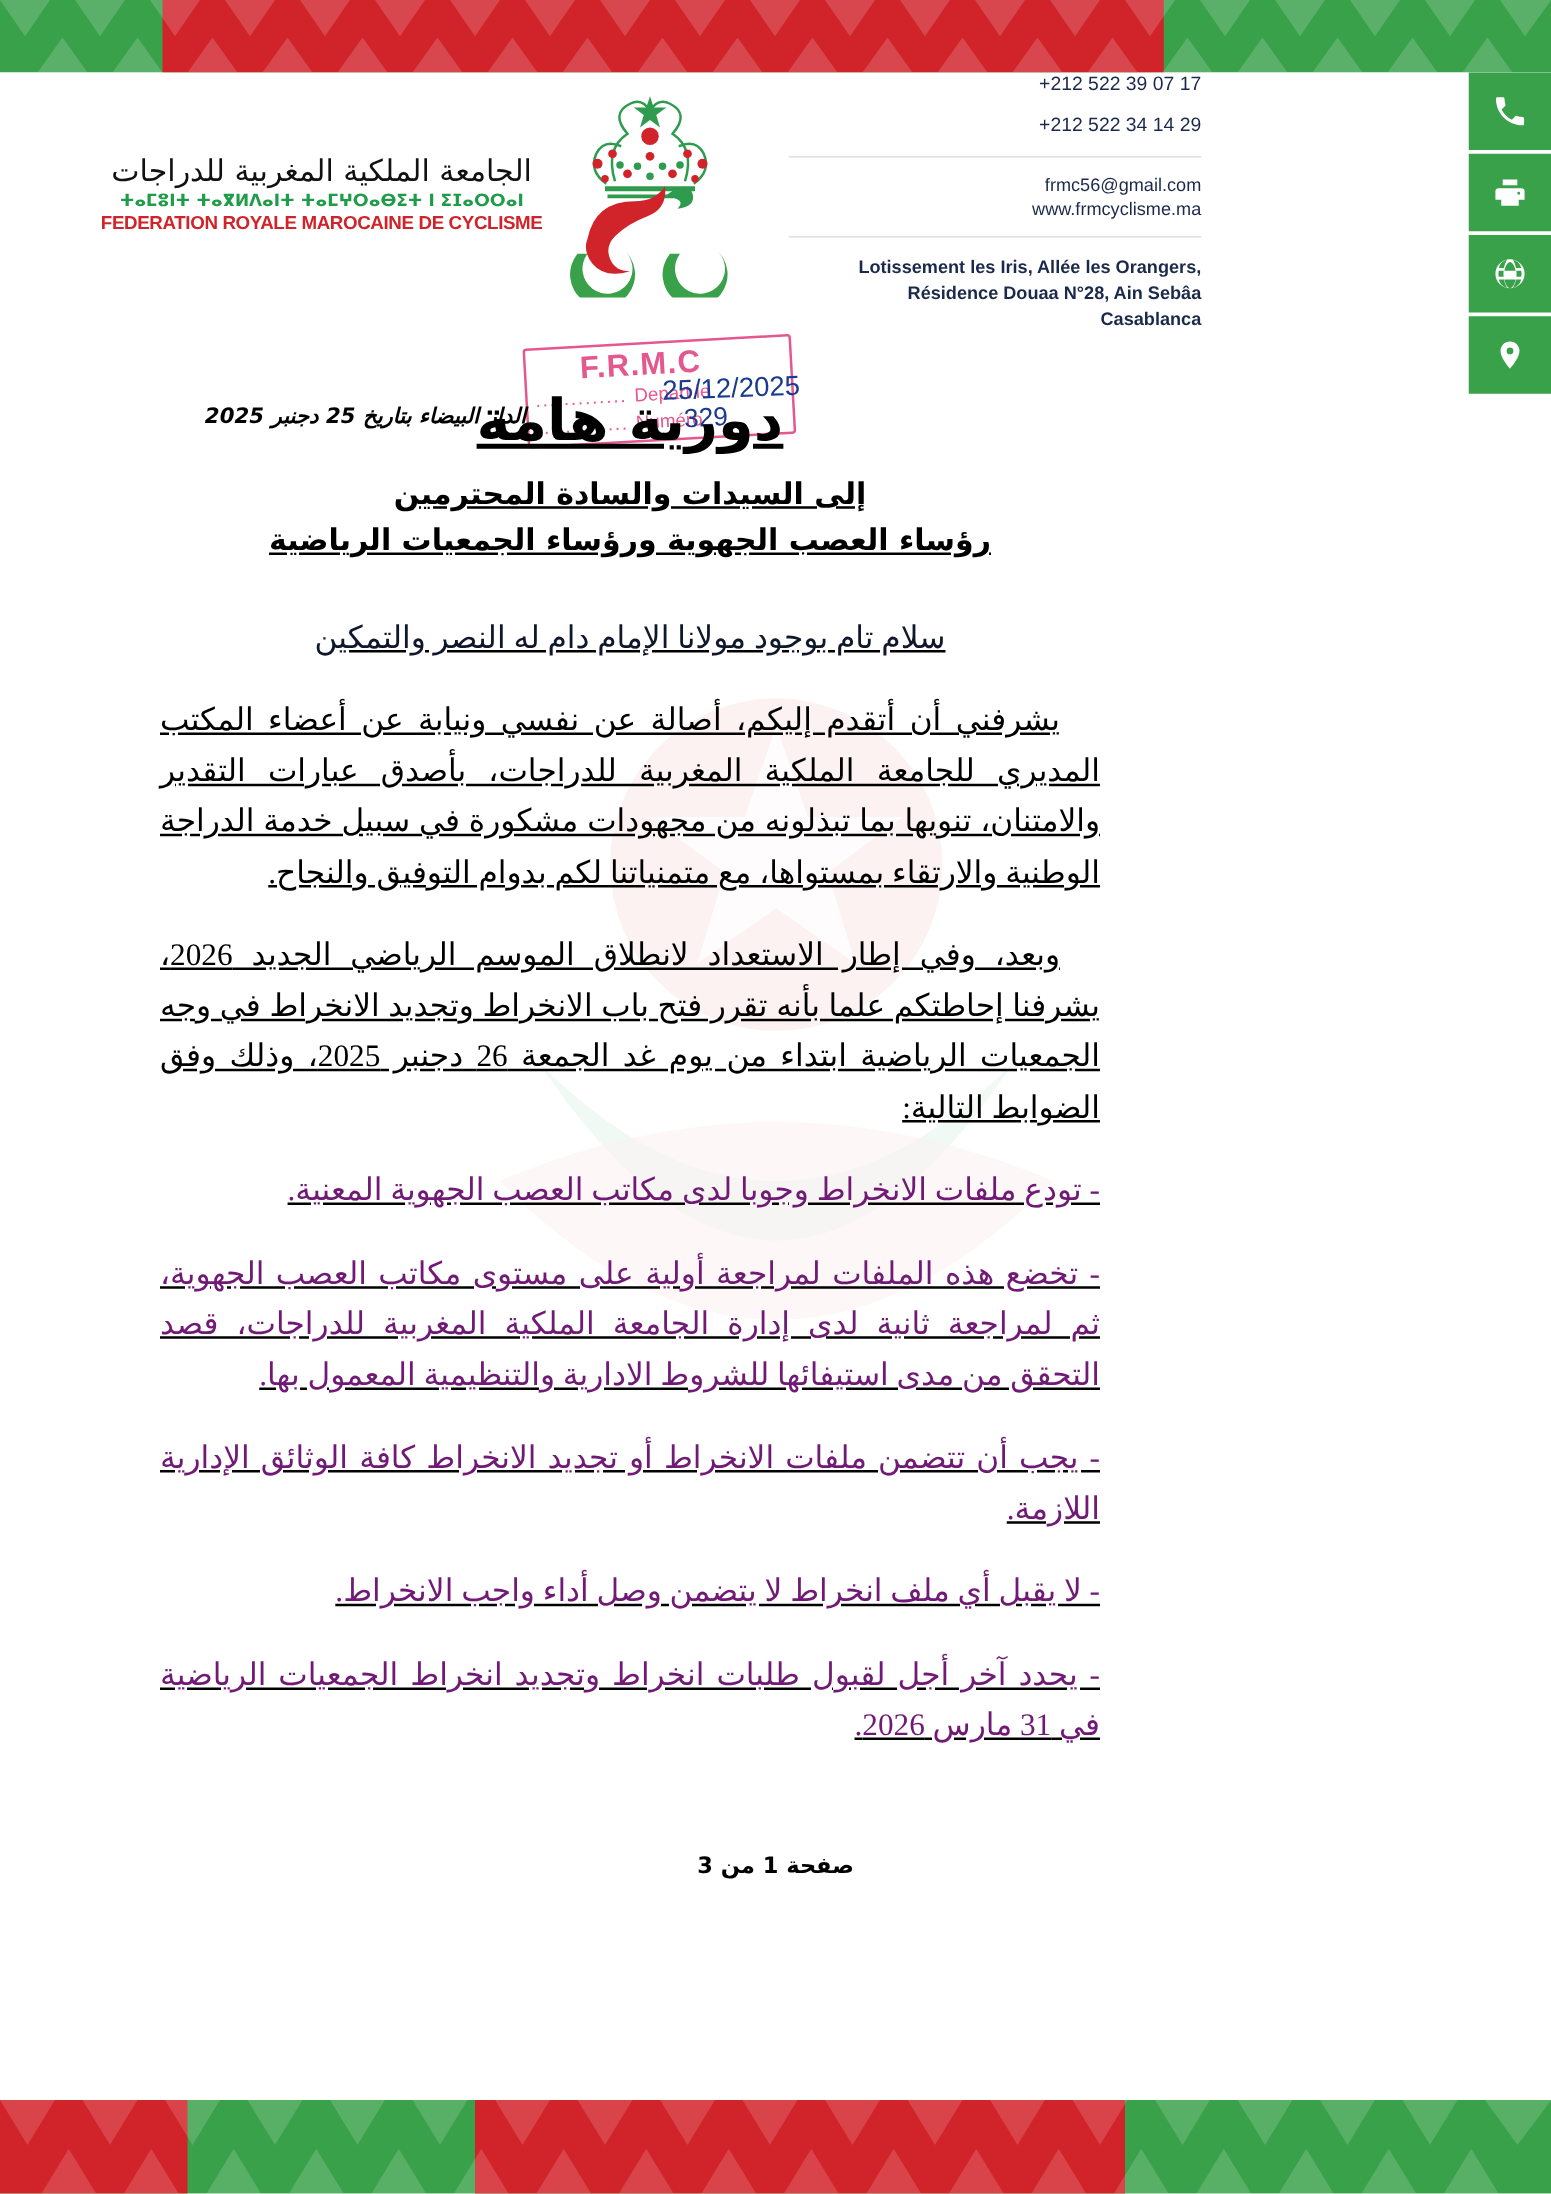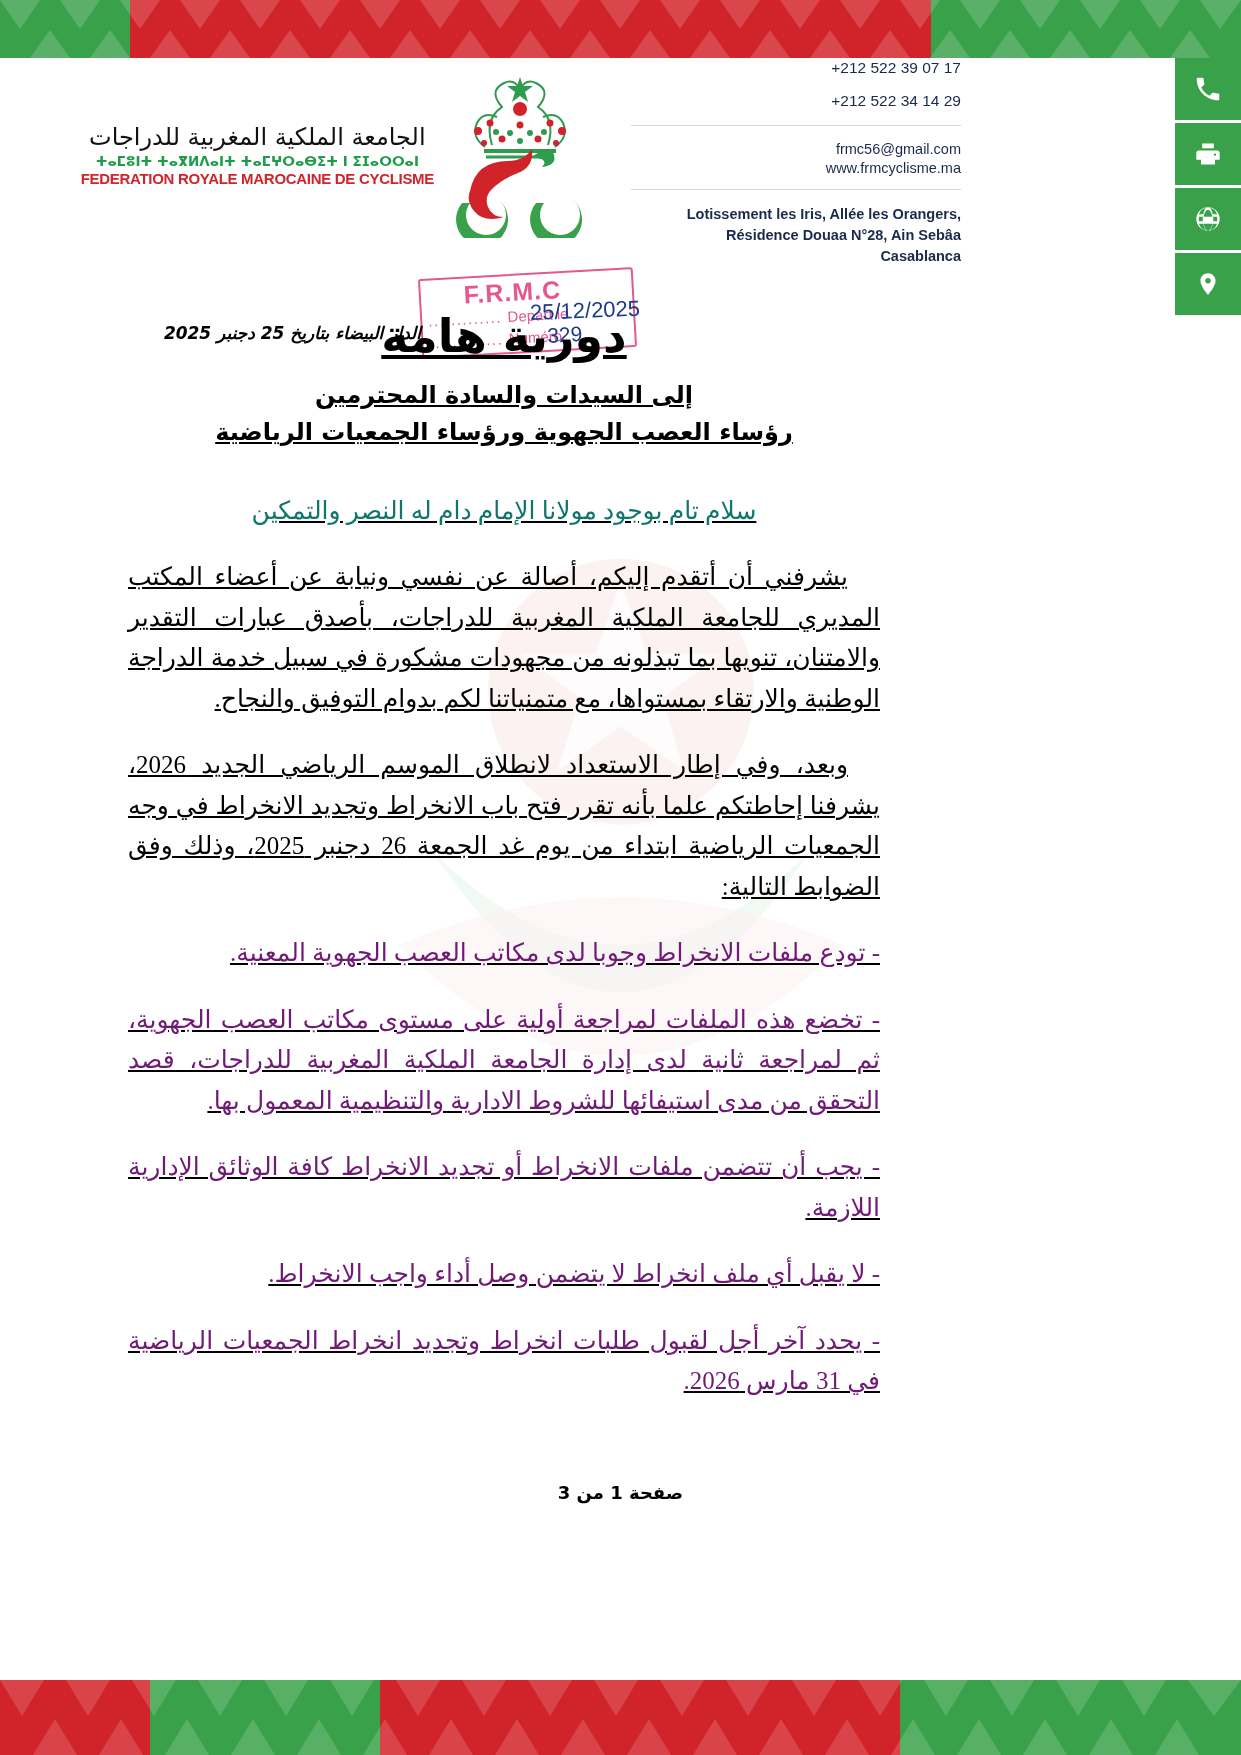--- a/index.html
+++ b/index.html
@@ -98,21 +98,21 @@
      font-weight:bold;text-align:center;line-height:1.55;color:#000000;}
   .recipients div{margin:0;}
 
   .subject{margin-top:42px;font-size:27px;text-align:center;
      font-family:"Liberation Serif",serif;color:#000;}
   .subject .lbl{font-weight:normal;}
   .subject .val{font-weight:bold;text-decoration:underline;
      text-underline-offset:4px;}
 
   .greeting{margin-top:40px;font-size:25px;text-align:center;
-     line-height:1.6;color:#0f766e;}
+     line-height:1.6;color:#0f172a;}
 
   p.para{font-size:25px;line-height:1.62;text-align:justify;
      text-align-last:right;margin:26px 0 0 0;color:#000;
      text-indent:32px;}
   p.bullet{font-size:25px;line-height:1.62;text-align:justify;
      text-align-last:right;margin:26px 0 0 0;color:#701a75;}
   p.bullet.center-ish{text-align:center;}
 
   .footer-page{position:absolute;left:0;width:1241px;top:1482px;
      text-align:center;font-family:"DejaVu Sans",sans-serif;

